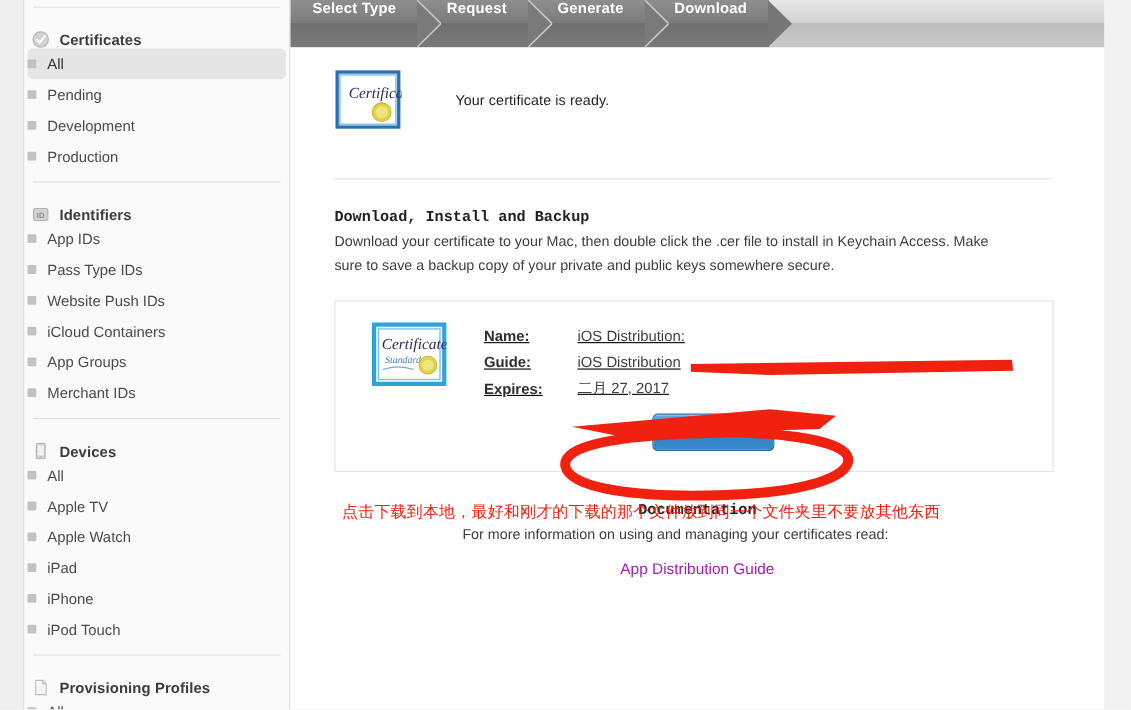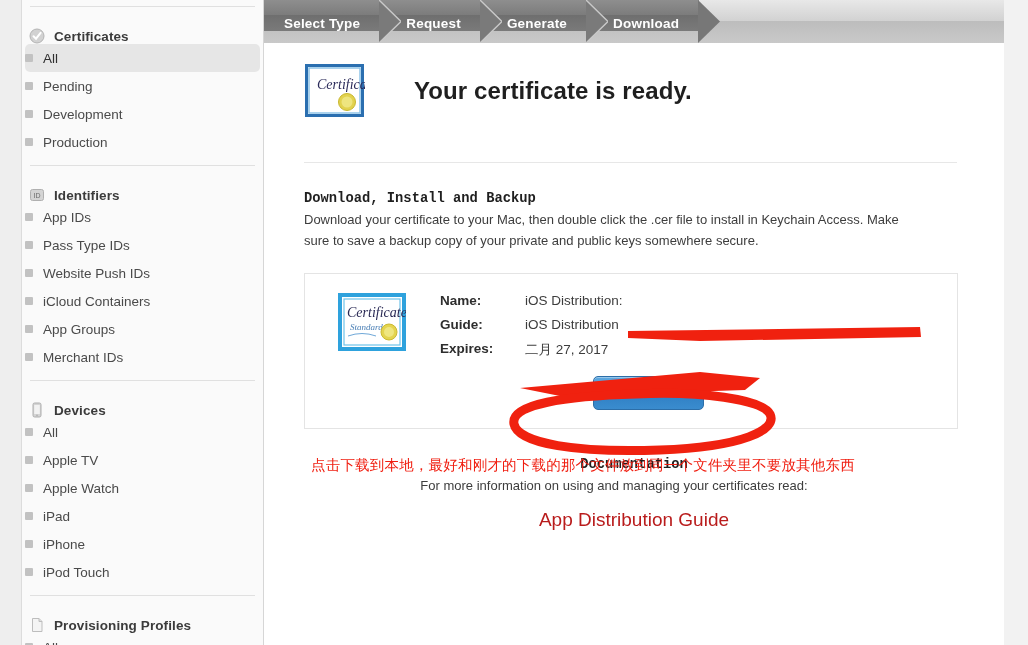--- a/index.html
+++ b/index.html
@@ -93,23 +93,23 @@
   #steps-inner {
     position: absolute;
     left: 0; top: 0;
     height: 43px;
     display: flex;
     align-items: stretch;
   }
   .step {
     position: relative;
     display: flex;
-    align-items: flex-end;
+    align-items: flex-start;
     justify-content: center;
-    height: 31px;
+    height: 43px;
     background: linear-gradient(to bottom, #8e8e8e 0%, #7c7c7c 48%, #6f6f6f 50%, #7a7a7a 100%);
     padding: 0 20px 0 26px;
     color: #ffffff;
     font-size: 13.5px;
     font-weight: bold;
     letter-spacing: .2px;
     white-space: nowrap;
   }
   .step:first-child { padding-left: 20px; }
   .step .notch {
@@ -128,22 +128,22 @@
   #hero {
     display: flex;
     align-items: center;
     padding-top: 20px;
   }
   .cert-big {
     width: 61px; height: 55px;
     flex: 0 0 auto;
   }
   #hero-title {
-    font-size: 24px;
-    font-weight: bold;
+    font-size: 13px;
+    font-weight: normal;
     color: #1f1f1f;
     margin-left: 49px;
     letter-spacing: .1px;
   }
   #hr {
     height: 1px;
     background: #e7e7e7;
     margin: 44px 0 0 0;
     width: 653px;
   }
@@ -176,21 +176,22 @@
     padding: 19px 0 0 33px;
   }
   .cert-small {
     width: 68px; height: 58px;
     flex: 0 0 auto;
   }
   .fields { margin-left: 34px; }
   .frow {
     display: flex;
     height: 24px;
-    align-items: flex-start;
+    align-items: center;
+    text-decoration: underline;
   }
   .fkey {
     width: 85px;
     font-size: 13.5px;
     font-weight: bold;
     color: #2e2e2e;
   }
   .fval {
     font-size: 13.5px;
     color: #3d3d3d;
@@ -229,22 +230,22 @@
     color: #f01e10;
     white-space: nowrap;
     letter-spacing: .2px;
     z-index: 45;
   }
 
   #doc-sec { margin-top: 8px; text-align: center; }
   #doc-link {
     display: inline-block;
     margin-top: 13px;
-    font-size: 19px;
-    color: #b91c1c;
+    font-size: 14px;
+    color: #a21caf;
     text-decoration: none;
     cursor: pointer;
   }
 
   
   #right-gutter {
     position: absolute;
     left: 1004px; top: 0;
     width: 24px; height: 645px;
     background: #f2f2f2;

